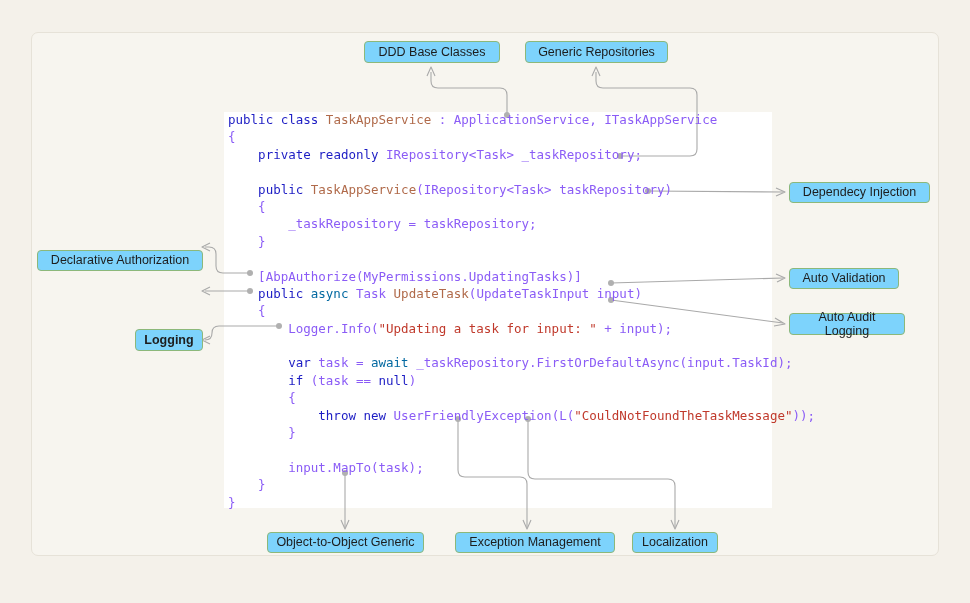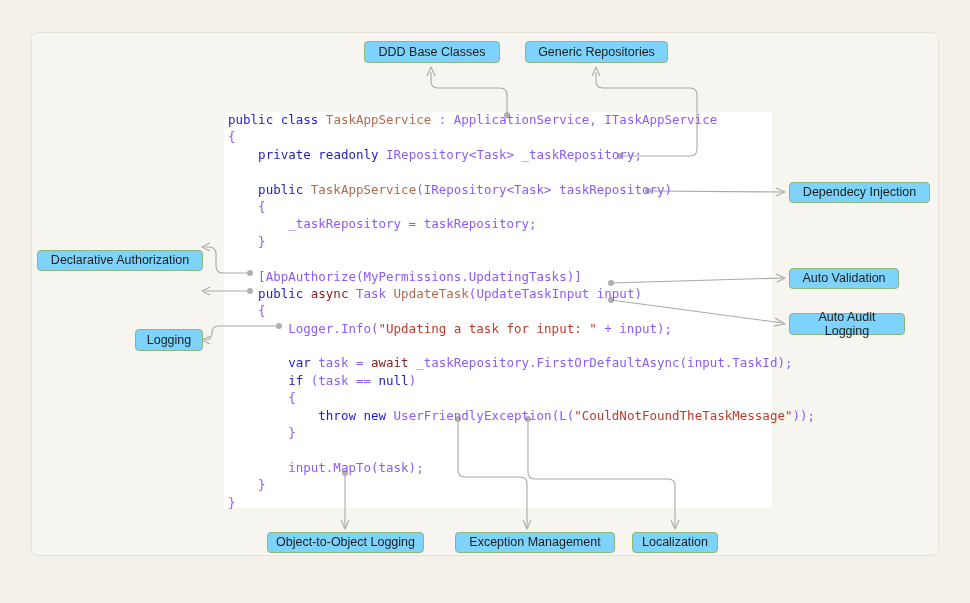--- a/index.html
+++ b/index.html
@@ -50,21 +50,21 @@
     width: 600px;
     font-family: "DejaVu Sans Mono", "Liberation Mono", monospace;
     font-size: 12.5px;
     line-height: 17.4px;
     color: #2b2b2b;
     white-space: pre;
     letter-spacing: 0px;
   }
   .code .ln { display: block; height: 17.4px; }
   .kw  { color: #1d1dc4; }
-  .kw2 { color: #7f1d1d; }
+  .kw2 { color: #0369a1; }
   .typ { color: #b06a4a; }
   .str { color: #c0392b; }
   .pln { color: #8b5cf6; }
 
   
   .box {
     position: absolute;
     background: #7dd3fc;
     border: 1px solid #8cb87a;
     border-radius: 4px;
@@ -184,21 +184,21 @@
 
   <div class="box" style="left:525px; top:41px; width:143px; height:22px;">Generic Repositories</div>
 
   <div class="box" style="left:789px; top:268px; width:110px; height:21px;">Auto Validation</div>
 
   <div class="box" style="left:789px; top:313px; width:116px; height:22px;">Auto Audit Logging</div>
 
   <div class="box" style="left:37px; top:237px; width:166px; height:21px;margin-top:13px;">Declarative Authorization</div>
 
 
-  <div class="box" style="left:135px; top:329px; width:68px; height:22px;">Logging</div>
-
-  <div class="box" style="left:267px; top:532px; width:157px; height:21px;">Object-to-Object Logging</div>
+  <div class="box" style="left:135px; top:329px; width:68px; height:22px;font-weight:bold;">Logging</div>
+
+  <div class="box" style="left:267px; top:532px; width:157px; height:21px;">Object-to-Object Generic</div>
 
   <div class="box" style="left:455px; top:532px; width:160px; height:21px;">Exception Management</div>
 
   <div class="box" style="left:632px; top:532px; width:86px; height:21px;text-align:right;">Localization</div>
 
 </div>
 
 </body></html>

